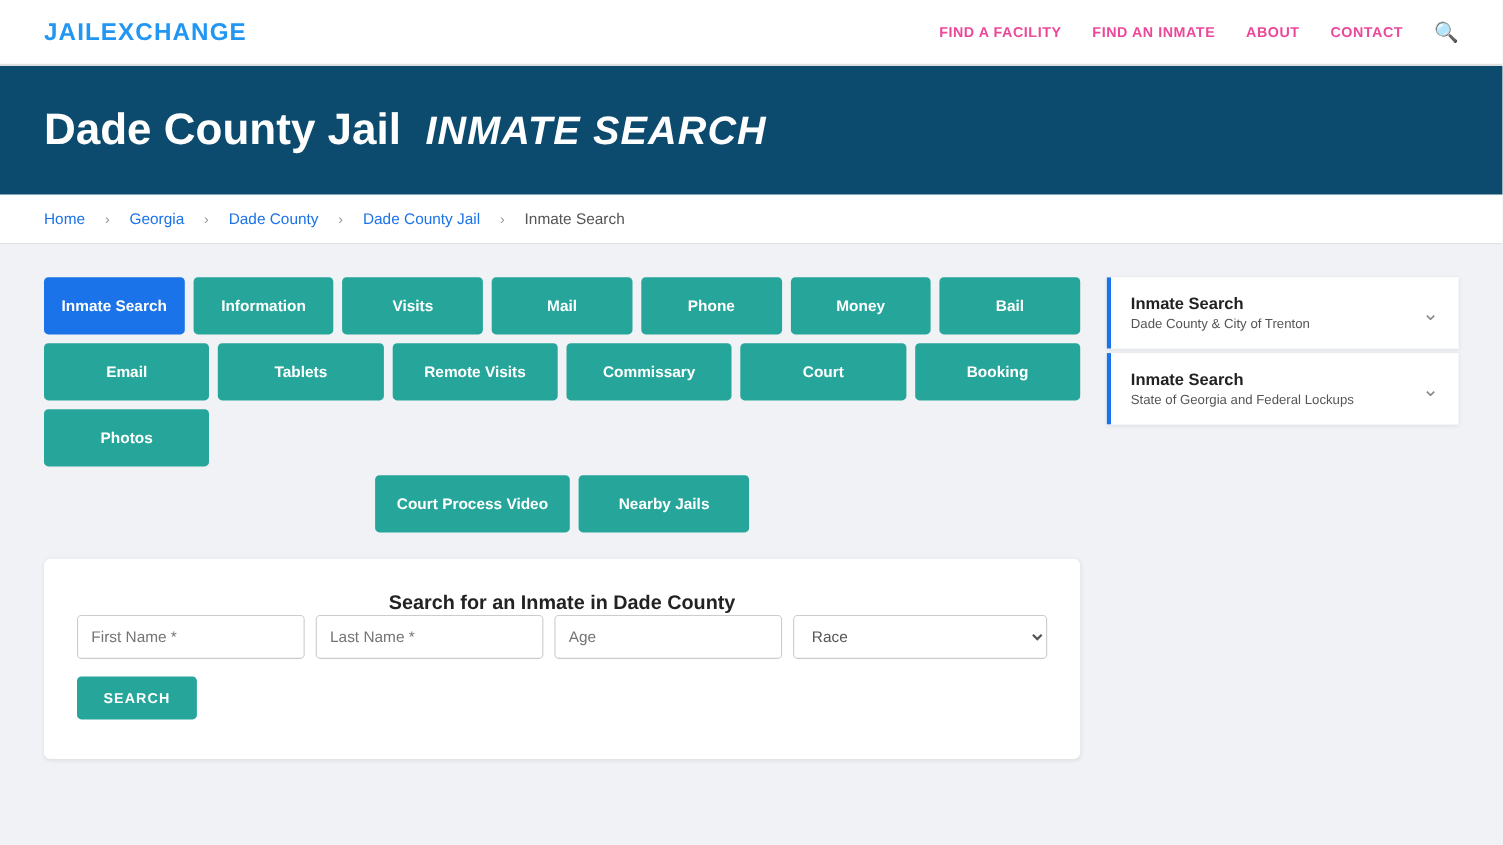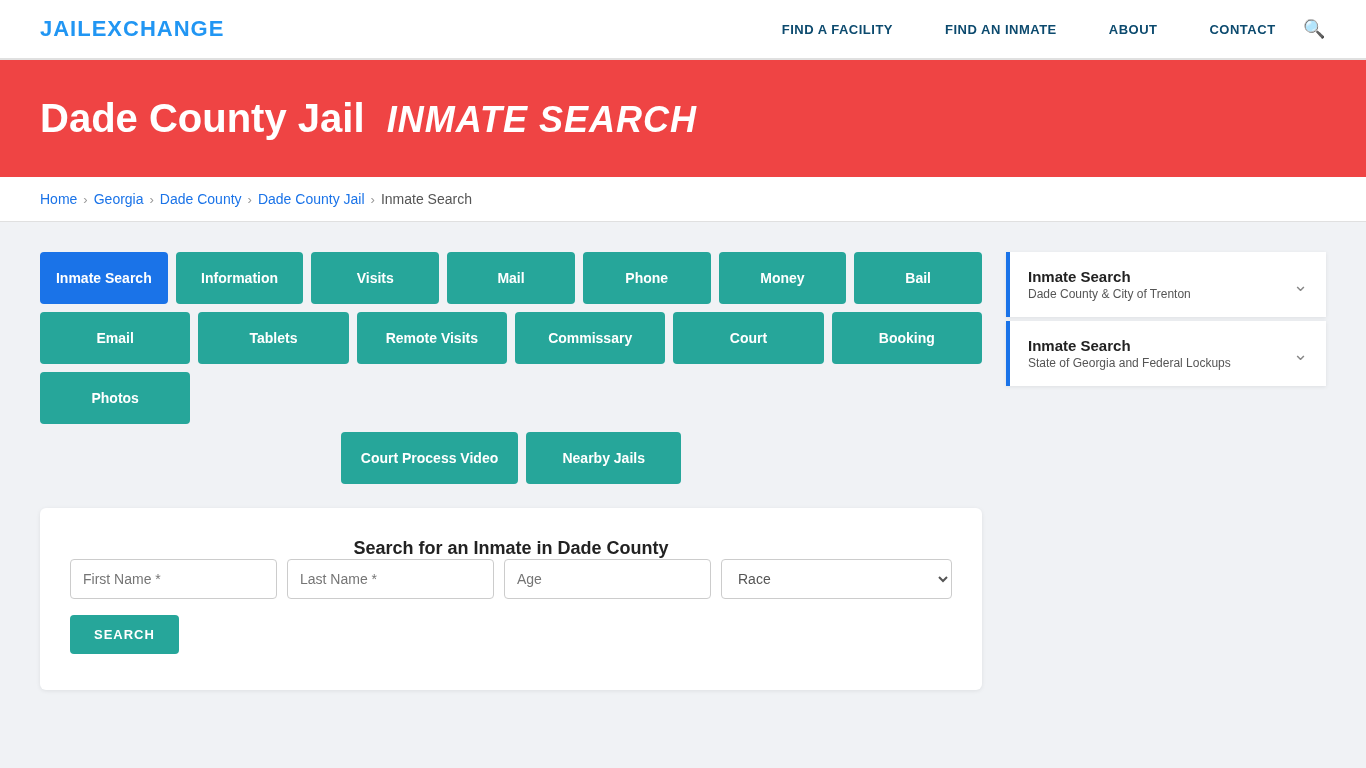--- a/index.html
+++ b/index.html
@@ -25,38 +25,37 @@
     .logo span {
       color: #2196f3;
     }
     nav {
       display: flex;
       align-items: center;
       gap: 28px;
     }
     nav a {
       text-decoration: none;
-      color: #0c4a6e;
+      color: #ec4899;
       font-size: 13px;
       font-weight: 700;
       letter-spacing: 0.5px;
       text-transform: uppercase;
-      margin-left: 24px;
     }
     .search-icon-btn {
       background: none;
       border: none;
       cursor: pointer;
       font-size: 18px;
       color: #333;
     }
 
     
     .hero {
-      background: #ef4444;
+      background: #0c4a6e;
       padding: 36px 40px;
     }
     .hero h1 {
       color: #fff;
       font-size: 40px;
       font-weight: 900;
     }
     .hero h1 em {
       font-style: italic;
       font-weight: 700;
@@ -65,21 +64,21 @@
       letter-spacing: 1px;
     }
 
     
     .breadcrumb {
       background: #fff;
       padding: 14px 40px;
       border-bottom: 1px solid #e0e0e0;
       display: flex;
       align-items: center;
-      gap: 6px;
+      gap: 18px;
       font-size: 14px;
     }
     .breadcrumb a {
       color: #1a73e8;
       text-decoration: none;
     }
     .breadcrumb .sep {
       color: #999;
       font-size: 13px;
     }

